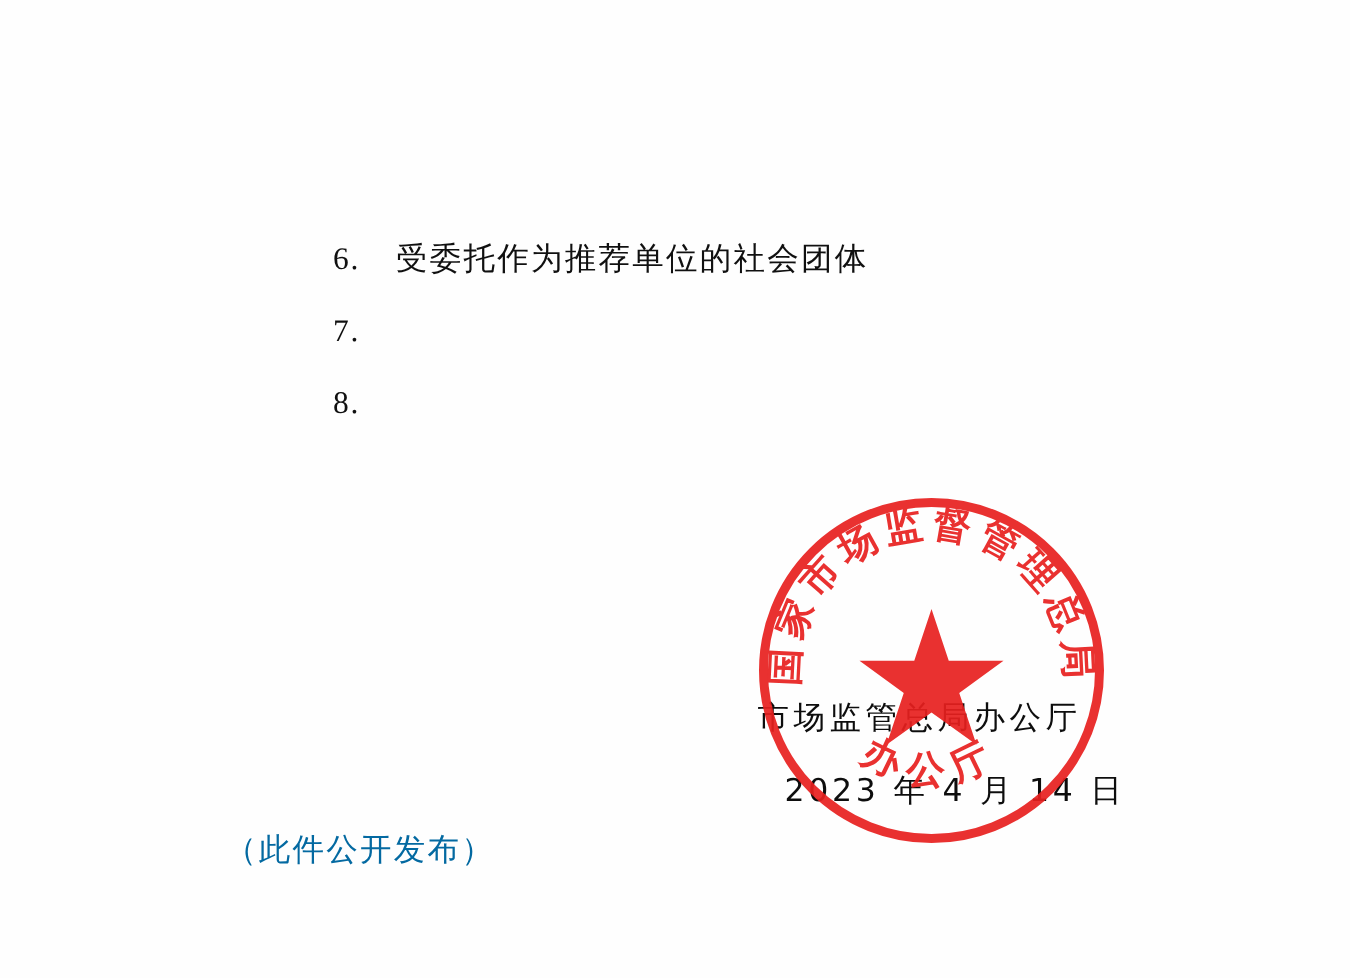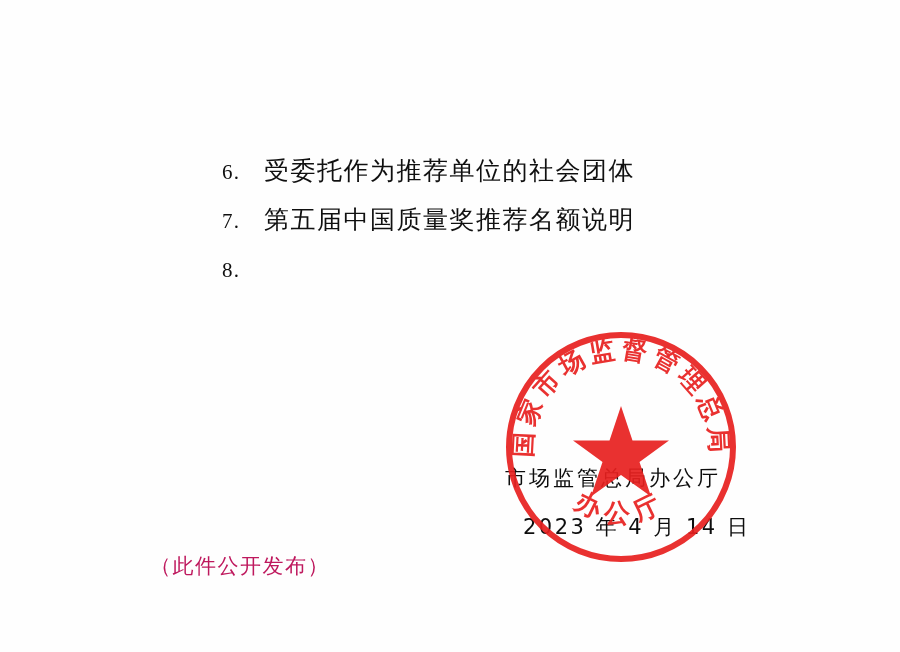--- a/index.html
+++ b/index.html
@@ -39,22 +39,22 @@
     white-space: nowrap;
   }
   .list-index {
     width: 42px;
     flex: 0 0 42px;
     font-family: "Liberation Serif", serif;
     font-size: 21px;
     text-align: left;
   }
   .list-text {
-    font-family: Liberation Mono, monospace;
-    font-size: 25px;
+    font-family: Liberation Serif, serif;
+    font-size: 21px;
     letter-spacing: 1.5px;
   }
 
   
   .signature {
     position: absolute;
     left: 505px;
     top: 452px;
     width: 300px;
     text-align: left;
@@ -90,39 +90,38 @@
   .seal svg { display: block; }
 
   
   .footer-note {
     position: absolute;
     left: 150px;
     top: 552px;
     font-family: "DejaVu Sans", sans-serif;
     font-size: 21px;
     letter-spacing: 1.5px;
-    color: #be185d;
+    color: #0369a1;
     white-space: nowrap;
   }
 </style>
 </head>
 <body>
 
 <div class="page">
 
   <div class="list">
 
     <div class="list-item">
       <span class="list-index">6.</span>
       <span class="list-text">受委托作为推荐单位的社会团体</span>
     </div>
 
     <div class="list-item">
       <span class="list-index">7.</span>
-      <span class="list-text">第五届中国质量奖推荐名额说明</span>
     </div>
 
     <div class="list-item">
       <span class="list-index">8.</span>
     </div>
 
   </div>
 
   <div class="signature">
     <div class="sig-line">市场监管总局办公厅</div>

